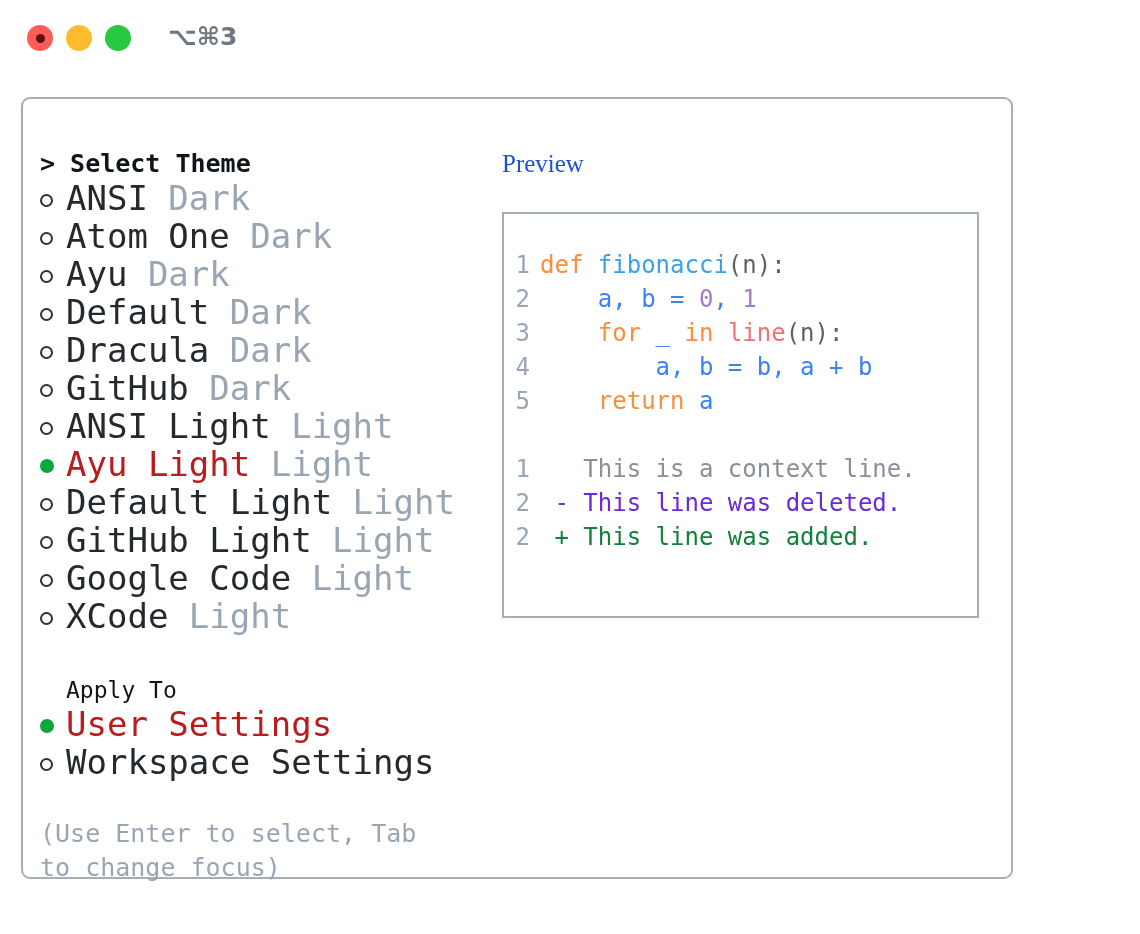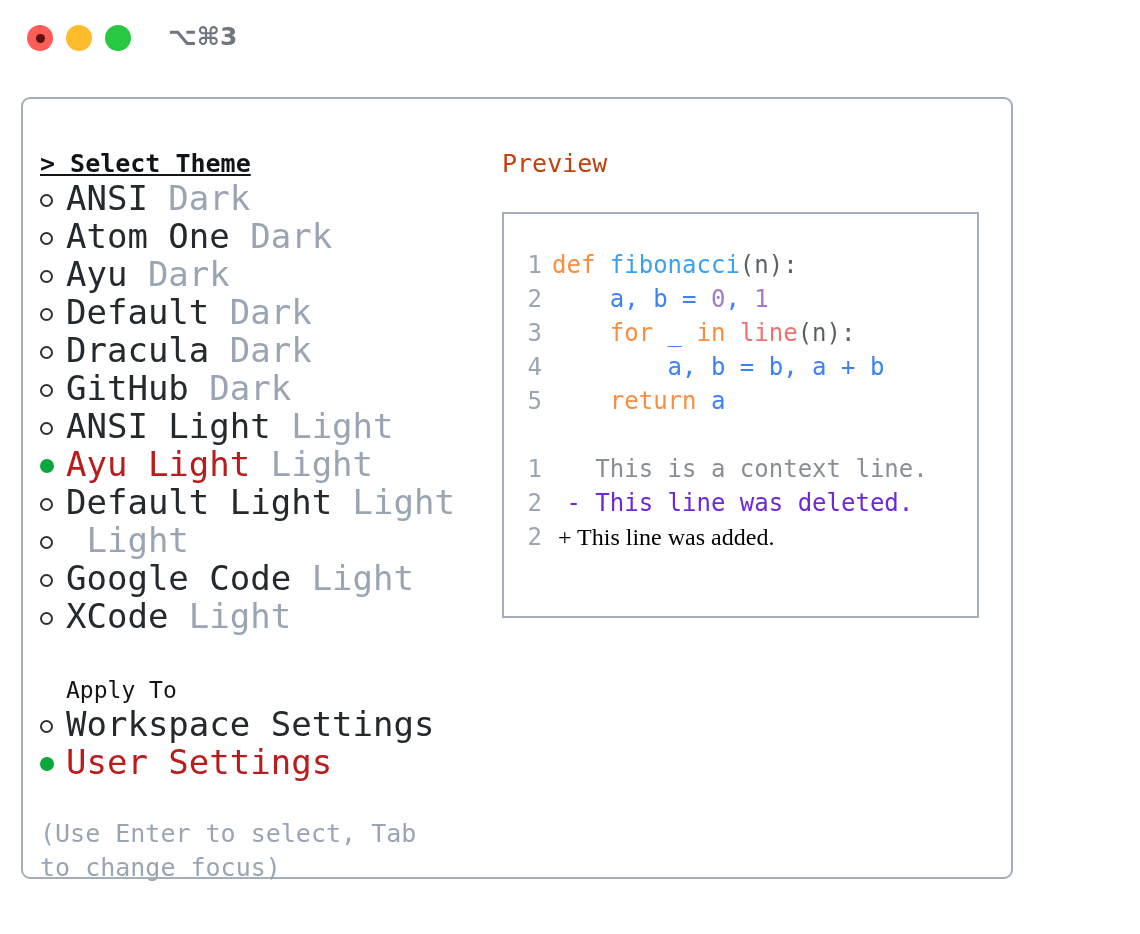--- a/index.html
+++ b/index.html
@@ -96,21 +96,20 @@
     top: 48px;
     width: 440px;
   }
 
   .list-header {
     font-size: 25px;
     font-weight: bold;
     color: #111418;
     line-height: 34px;
     white-space: pre;
-    text-decoration: underline;
   }
 
   .opt-row {
     display: flex;
     align-items: baseline;
     font-size: 34px;
     line-height: 34px;
     white-space: pre;
     color: #24292e;
   }
@@ -166,32 +165,33 @@
 
   
   .right-col {
     position: absolute;
     left: 479px;
     top: 48px;
     width: 500px;
   }
   .preview-title {
     font-size: 25px;
-    color: #c2410c;
-    line-height: 34px;
-    white-space: pre;
+    color: #1d4ed8;
+    line-height: 34px;
+    white-space: pre;
+    font-family: Liberation Serif, serif;
   }
   .preview-box {
     margin-top: 31px;
     width: 477px;
     height: 406px;
     border: 2px solid #a4aebb;
     box-sizing: border-box;
     background: #ffffff;
-    padding: 34px 0 0 16px;
+    padding: 34px 0 0 4px;
   }
 
   .code-line {
     font-size: 24px;
     line-height: 34px;
     white-space: pre;
   }
   .lnum {
     display: inline-block;
     width: 22px;
@@ -200,21 +200,21 @@
     margin-right: 10px;
   }
   .kw   { color: #fa8d3e; }
   .fn   { color: #3aa0f0; }
   .bi   { color: #f07171; }
   .num  { color: #a37acc; }
   .id   { color: #3b82f6; }
   .pun  { color: #5c6166; }
   .ctx  { color: #8a8f95; }
   .del  { color: #6d28d9; }
-  .add  { color: #000000; font-family: Liberation Serif, serif; }
+  .add  { color: #15803d; }
   .blank-line { height: 34px; }
 </style>
 </head>
 <body>
 
 <div class="window">
 
   <div class="titlebar">
     <div class="lights">
       <span class="light red"></span>
@@ -233,32 +233,32 @@
         <div id="theme-list">
             <div class="opt-row"><span class="marker"><span class="dot-empty"></span></span><span class="opt-name">ANSI</span><span class="opt-variant"> Dark</span></div>
             <div class="opt-row"><span class="marker"><span class="dot-empty"></span></span><span class="opt-name">Atom One</span><span class="opt-variant"> Dark</span></div>
             <div class="opt-row"><span class="marker"><span class="dot-empty"></span></span><span class="opt-name">Ayu</span><span class="opt-variant"> Dark</span></div>
             <div class="opt-row"><span class="marker"><span class="dot-empty"></span></span><span class="opt-name">Default</span><span class="opt-variant"> Dark</span></div>
             <div class="opt-row"><span class="marker"><span class="dot-empty"></span></span><span class="opt-name">Dracula</span><span class="opt-variant"> Dark</span></div>
             <div class="opt-row"><span class="marker"><span class="dot-empty"></span></span><span class="opt-name">GitHub</span><span class="opt-variant"> Dark</span></div>
             <div class="opt-row"><span class="marker"><span class="dot-empty"></span></span><span class="opt-name">ANSI Light</span><span class="opt-variant"> Light</span></div>
             <div class="opt-row selected"><span class="marker"><span class="dot-filled"></span></span><span class="opt-name">Ayu Light</span><span class="opt-variant"> Light</span></div>
             <div class="opt-row"><span class="marker"><span class="dot-empty"></span></span><span class="opt-name">Default Light</span><span class="opt-variant"> Light</span></div>
-            <div class="opt-row"><span class="marker"><span class="dot-empty"></span></span><span class="opt-variant"> Light</span></div>
+            <div class="opt-row"><span class="marker"><span class="dot-empty"></span></span><span class="opt-name">GitHub Light</span><span class="opt-variant"> Light</span></div>
             <div class="opt-row"><span class="marker"><span class="dot-empty"></span></span><span class="opt-name">Google Code</span><span class="opt-variant"> Light</span></div>
             <div class="opt-row"><span class="marker"><span class="dot-empty"></span></span><span class="opt-name">XCode</span><span class="opt-variant"> Light</span></div>
           </div>
 
         <div class="section-gap"></div>
 
         <div class="section-label">Apply To</div>
 
         <div id="apply-list">
+            <div class="opt-row selected"><span class="marker"><span class="dot-filled"></span></span><span class="opt-name">User Settings</span></div>
             <div class="opt-row"><span class="marker"><span class="dot-empty"></span></span><span class="opt-name">Workspace Settings</span></div>
-            <div class="opt-row selected"><span class="marker"><span class="dot-filled"></span></span><span class="opt-name">User Settings</span></div>
           </div>
 
         <div class="hint">(Use Enter to select, Tab to change focus)</div>
       </div>
 
       <div class="right-col">
         <div class="preview-title">Preview</div>
         <div class="preview-box">
           <div id="code-block">
               <div class="code-line"><span class="lnum">1</span><span class="kw">def</span><span class="pun"> </span><span class="fn">fibonacci</span><span class="pun">(n):</span></div>

